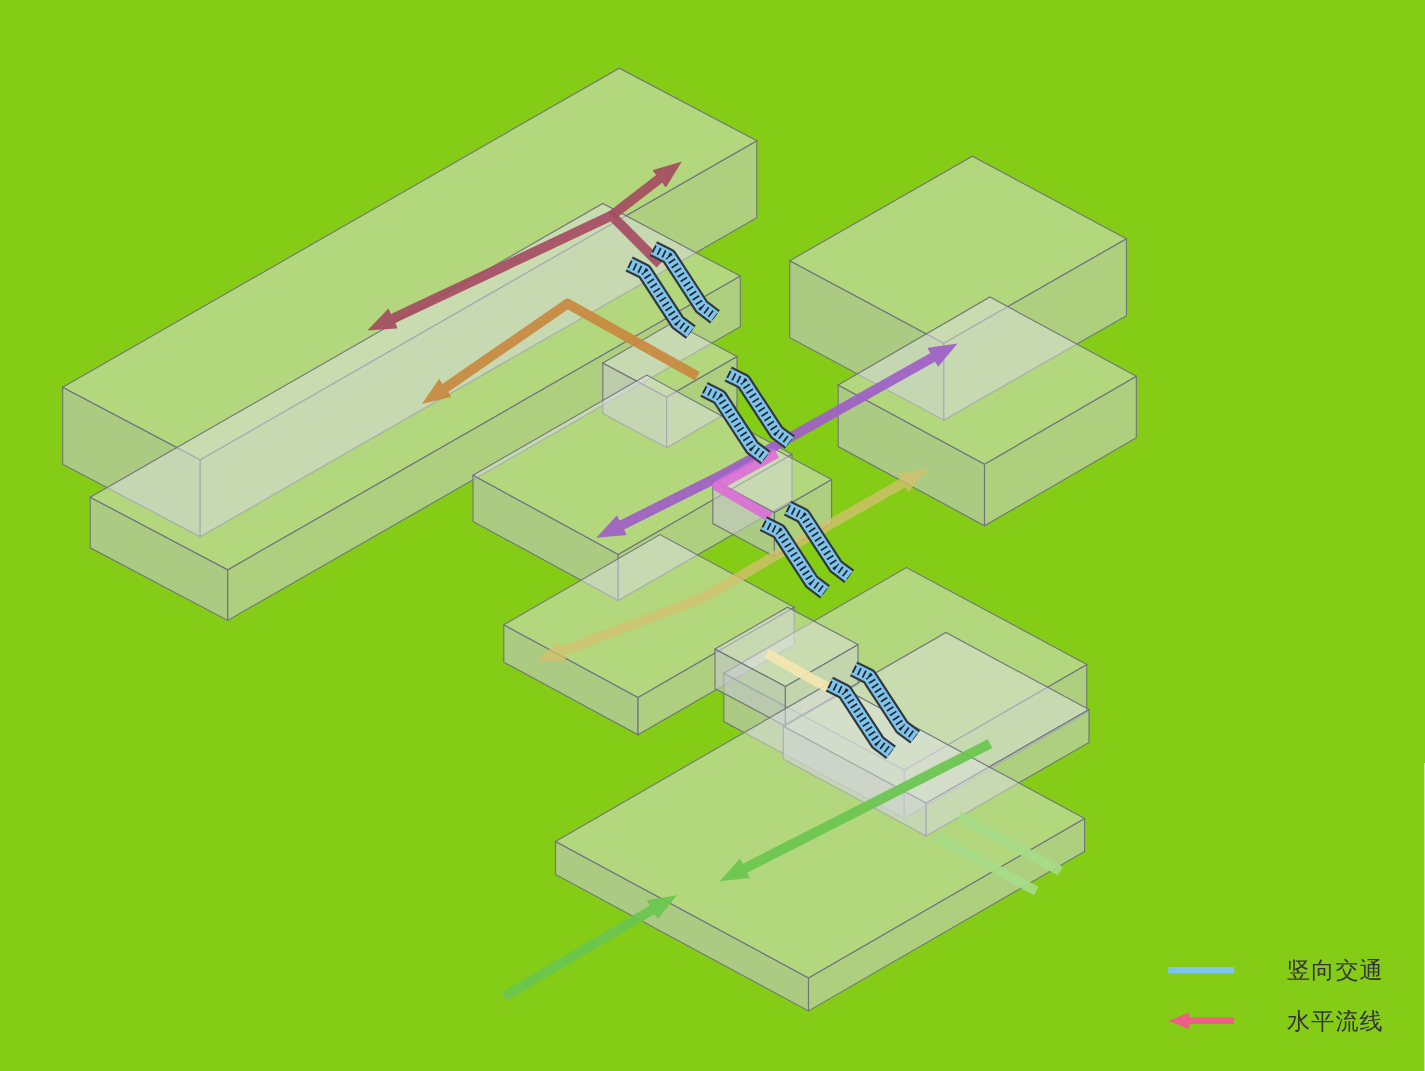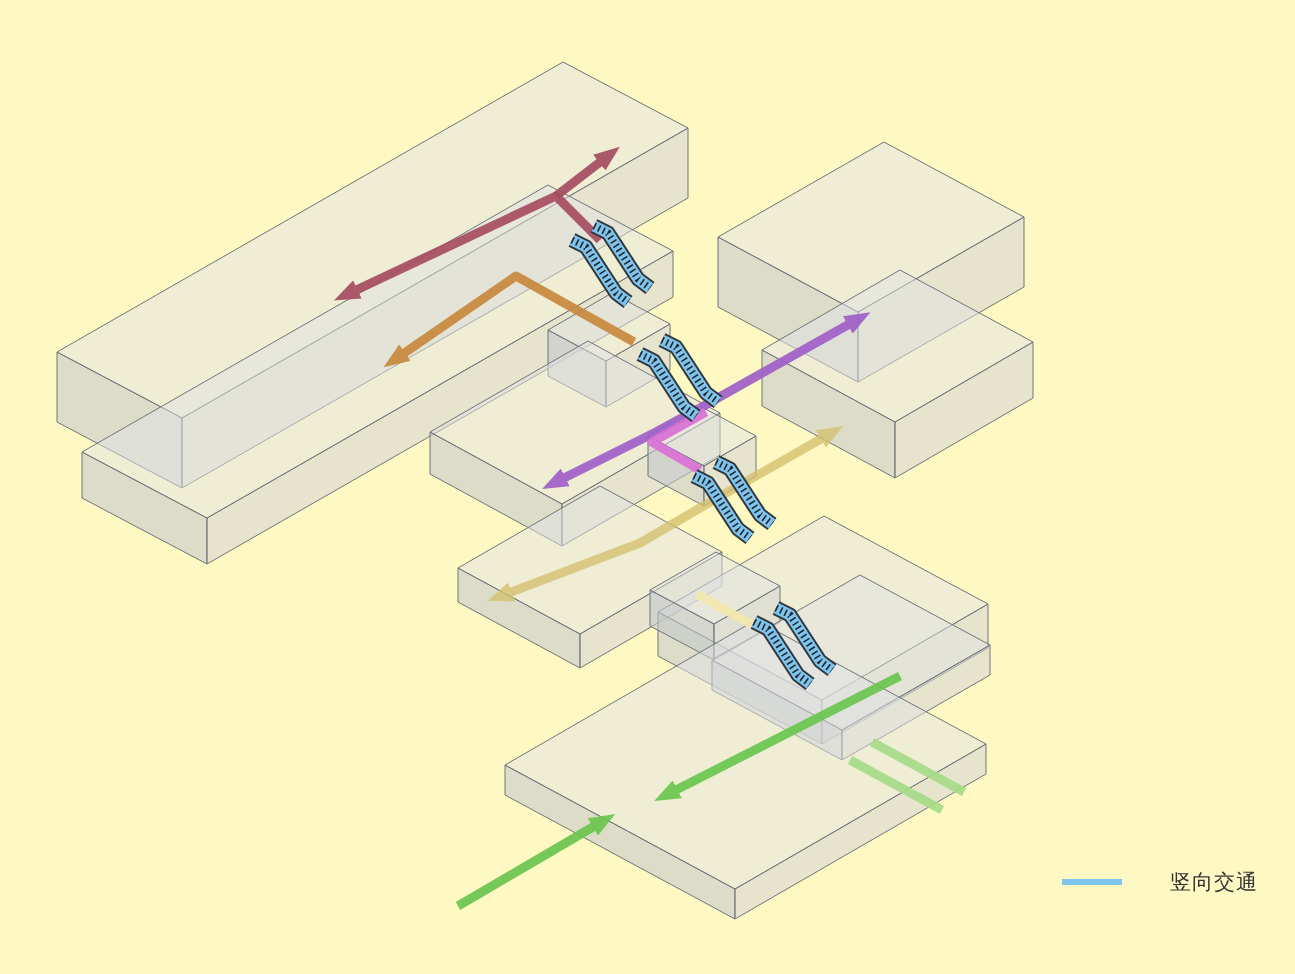--- a/index.html
+++ b/index.html
@@ -1,16 +1,16 @@
 <!DOCTYPE html>
 <html style="--crimson: #A64D62; --orange: #C8893F; --purple: #A05FC8; --magenta: #DA70D6; --yellow: #D4C06E; --pale-yellow: #F2E7AE; --green: #6BC64F; --light-green: #A6DB88; --blue: #7DC4EE; --legend-pink: #EC5E86; --slab-line: #70757A;"><head>
 <meta charset="utf-8">
 <style>
   html,body{margin:0;padding:0;background:#ffffff;}
-  #stage{position:relative;width:1295px;height:974px;background:#fef9c3;overflow:hidden;
+  #stage{position:relative;width:1295px;height:974px;background:#84cc16;overflow:hidden;
          font-family:"Liberation Sans",sans-serif;}
   #scene{position:absolute;left:0;top:0;}
 
   
   .slab-top  {fill:rgba(223,225,227,.50);stroke:var(--slab-line);stroke-width:1;}
   .slab-left {fill:rgba(197,200,203,.60);stroke:var(--slab-line);stroke-width:1;}
   .slab-right{fill:rgba(209,212,214,.55);stroke:var(--slab-line);stroke-width:1;}
 
   
   .flow{fill:none;stroke-width:9;stroke-linejoin:round;opacity:.92;}
@@ -221,15 +221,22 @@
   </g>
 </svg>
 
 <div class="legend">
   <div class="legend-row">
     <svg width="64" height="18" viewBox="0 0 64 18">
       <line x1="2" y1="9" x2="62" y2="9" class="leg-blue-line"></line>
     </svg>
     <span class="legend-label">竖向交通</span>
   </div>
+  <div class="legend-row">
+    <svg width="64" height="18" viewBox="0 0 64 18">
+      <line x1="16" y1="9" x2="62" y2="9" class="leg-pink-line"></line>
+      <path d="M2,9 L21,1.5 L21,16.5 Z" class="leg-pink-head"></path>
+    </svg>
+    <span class="legend-label">水平流线</span>
+  </div>
 </div>
 
 </div>
 
 </body></html>

